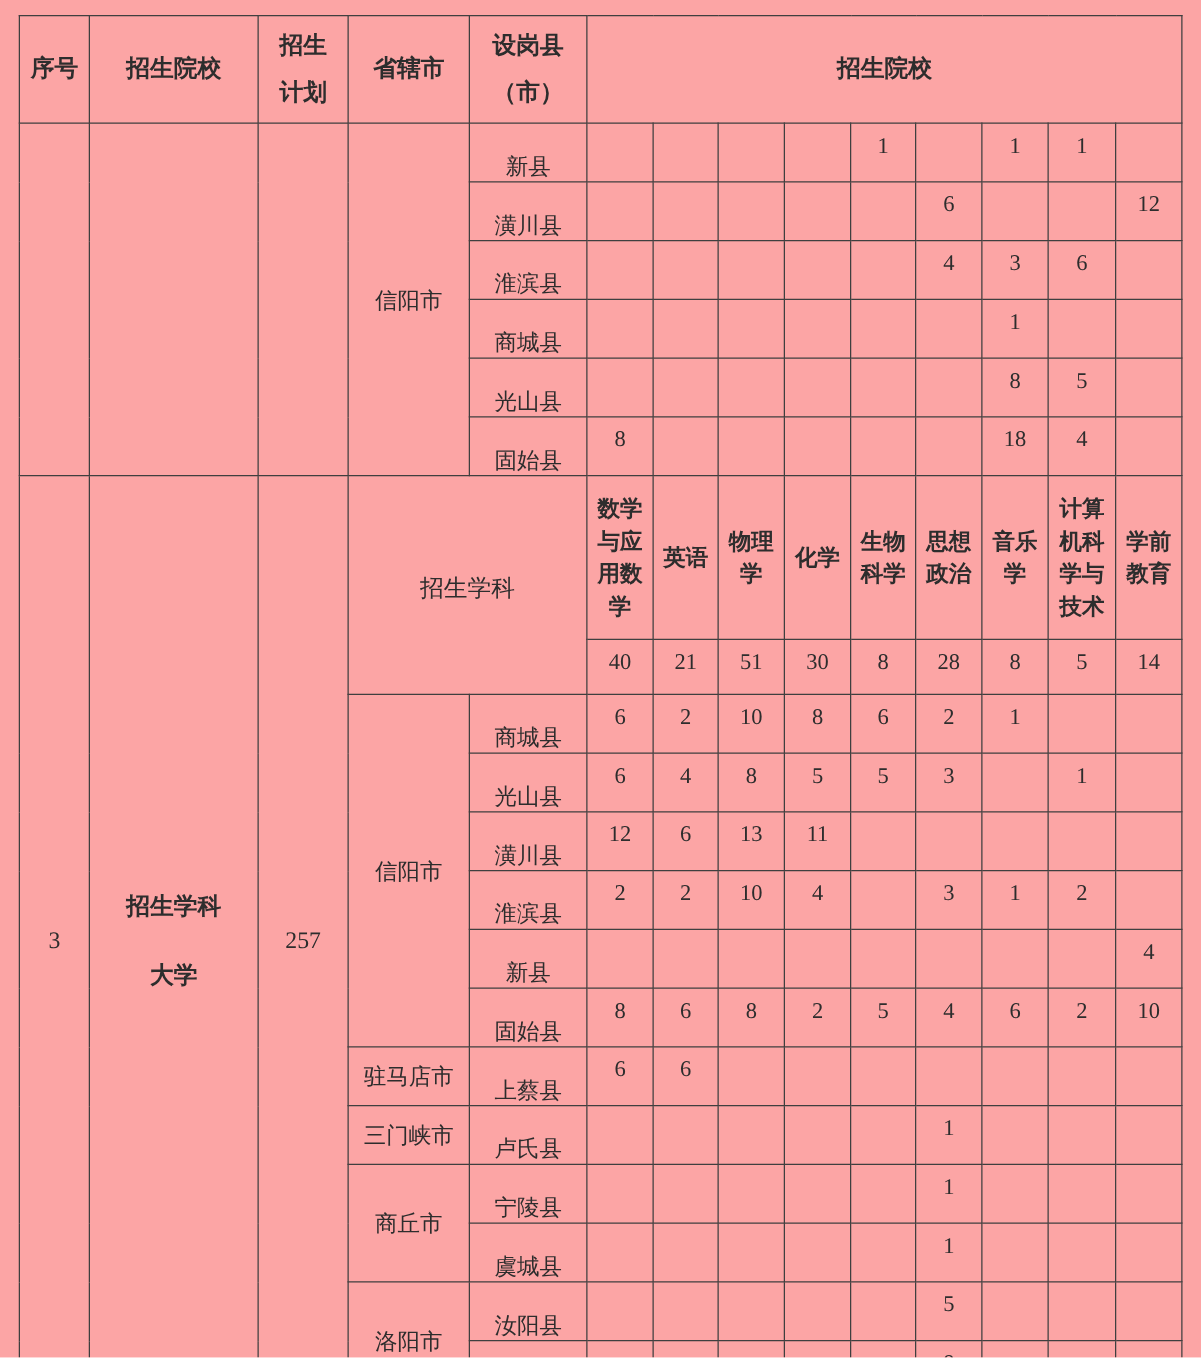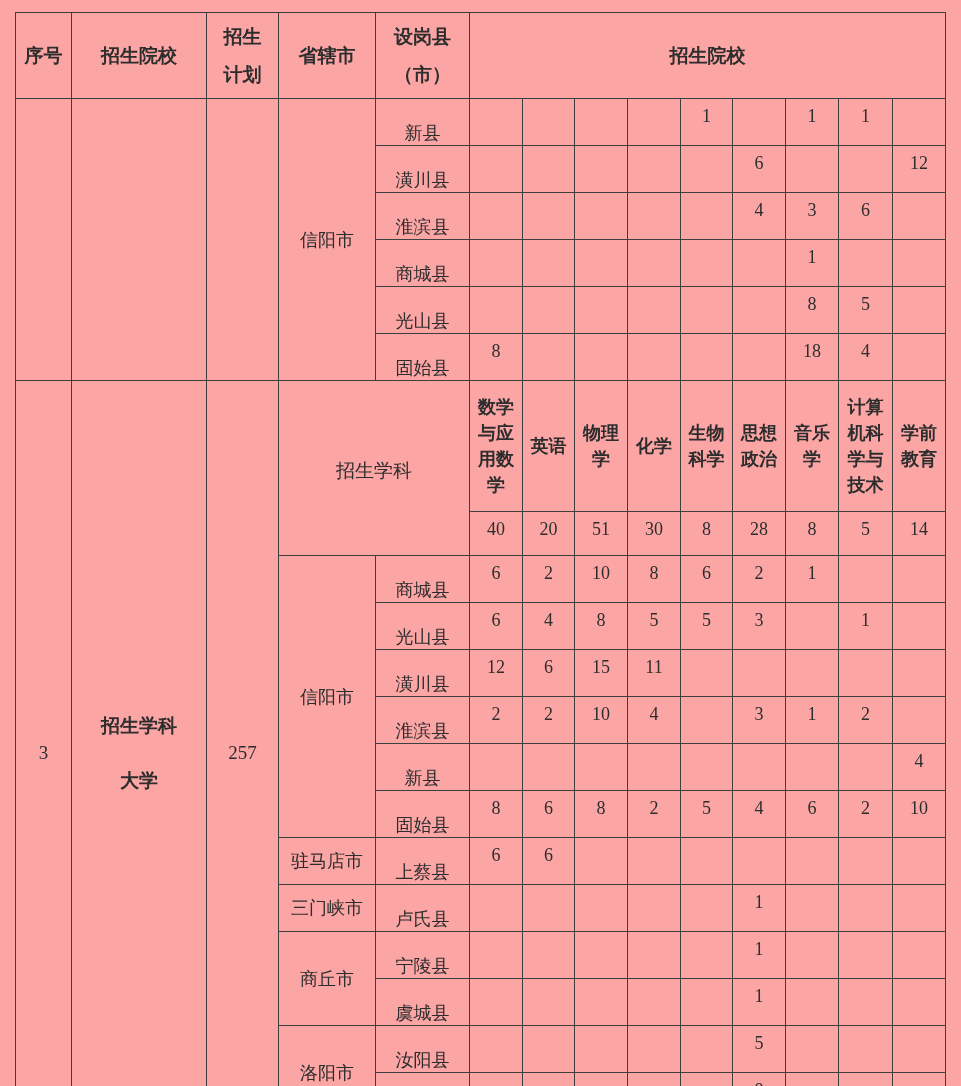--- a/index.html
+++ b/index.html
@@ -154,21 +154,21 @@
 学</td>
       <td class="subj">计算
 机科
 学与
 技术</td>
       <td class="subj">学前
 教育</td>
     </tr>
     <tr class="r">
       <td class="v">40</td>
-      <td class="v">20</td>
+      <td class="v">21</td>
       <td class="v">51</td>
       <td class="v">30</td>
       <td class="v">8</td>
       <td class="v">28</td>
       <td class="v">8</td>
       <td class="v">5</td>
       <td class="v">14</td>
     </tr>
 
     <tr class="r">
@@ -193,21 +193,21 @@
       <td class="v">5</td>
       <td class="v">3</td>
       <td class="v"></td>
       <td class="v">1</td>
       <td class="v"></td>
     </tr>
     <tr class="r">
       <td class="county">潢川县</td>
       <td class="v">12</td>
       <td class="v">6</td>
-      <td class="v">15</td>
+      <td class="v">13</td>
       <td class="v">11</td>
       <td class="v"></td>
       <td class="v"></td>
       <td class="v"></td>
       <td class="v"></td>
       <td class="v"></td>
     </tr>
     <tr class="r">
       <td class="county">淮滨县</td>
       <td class="v">2</td>

